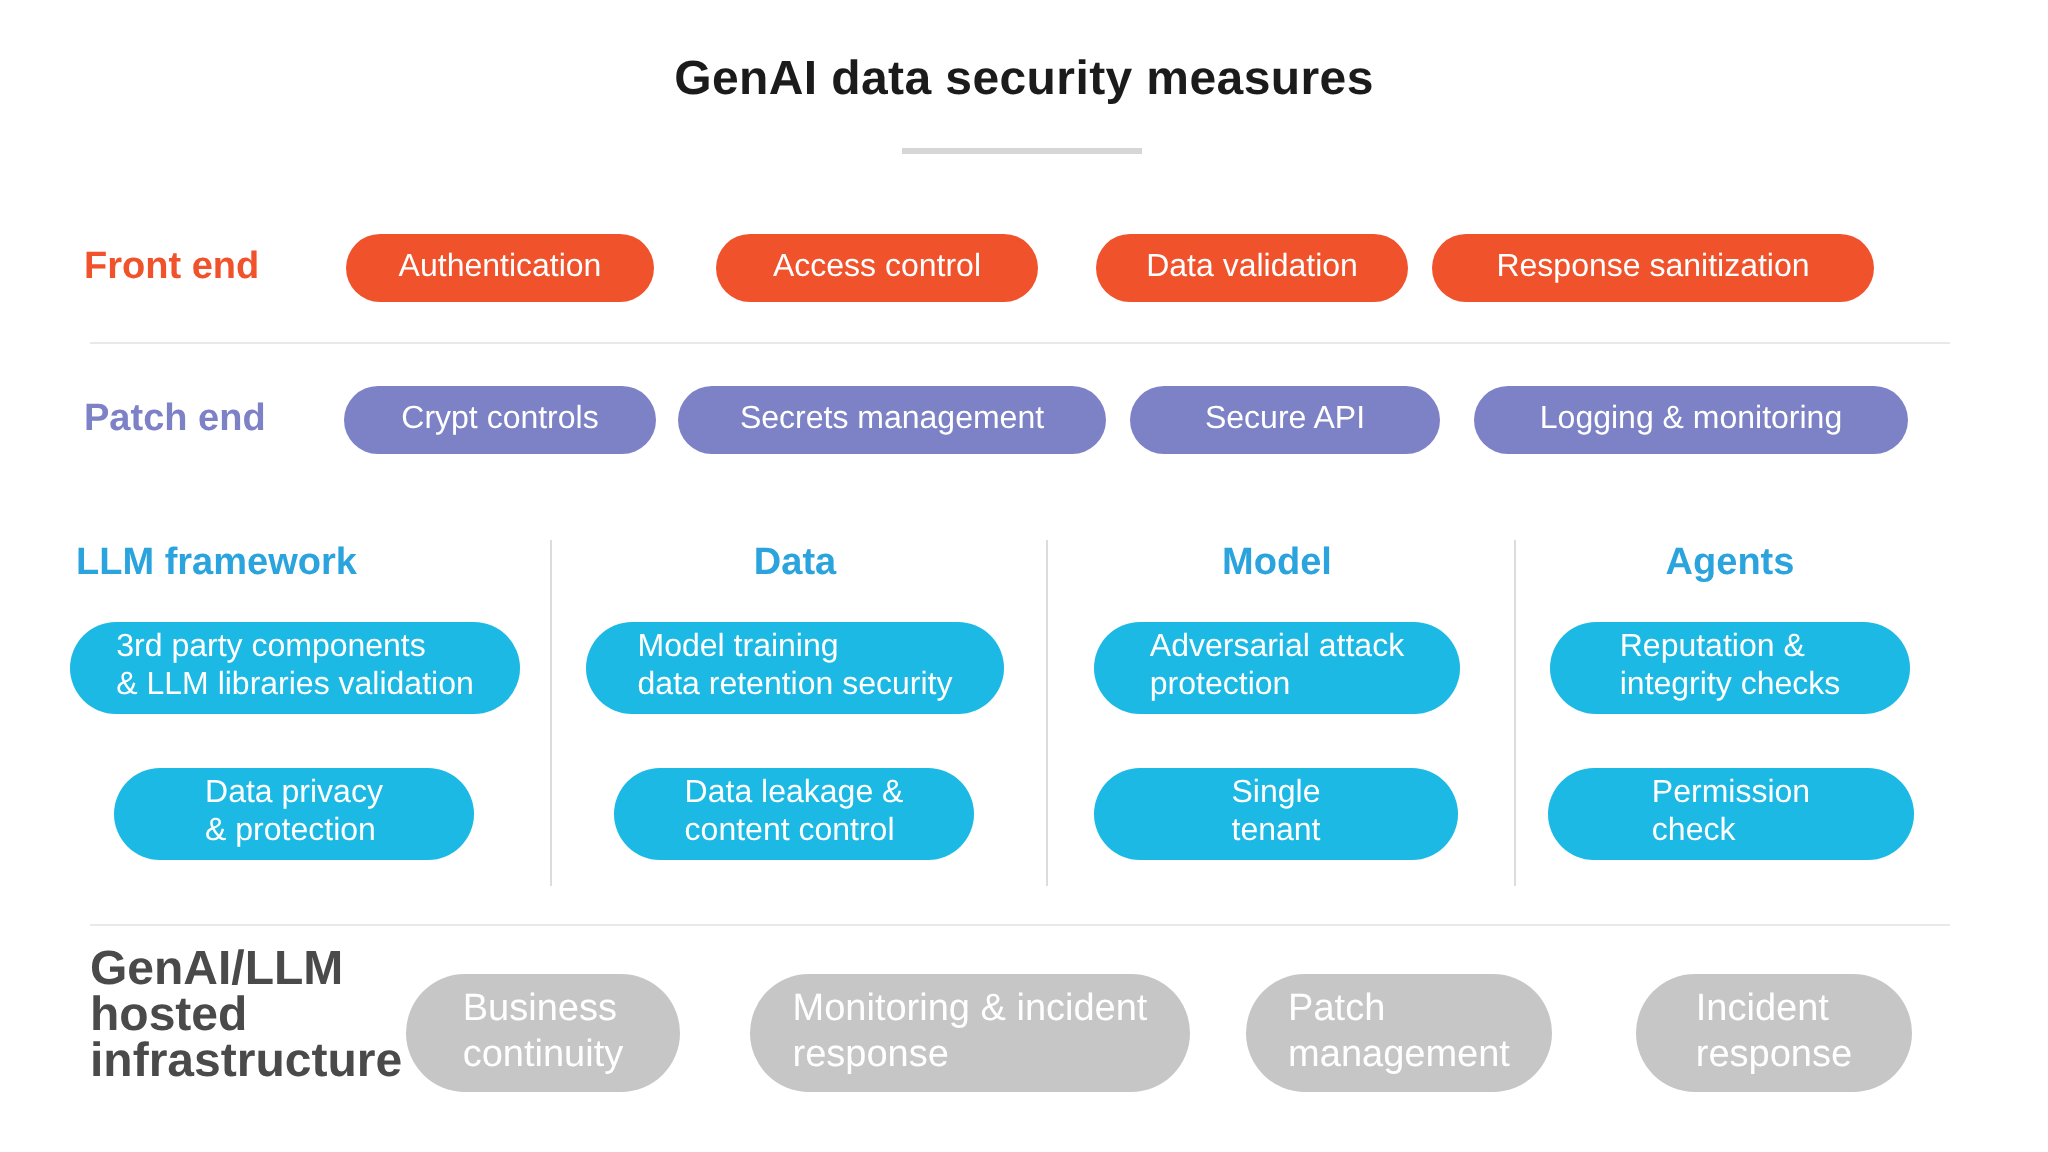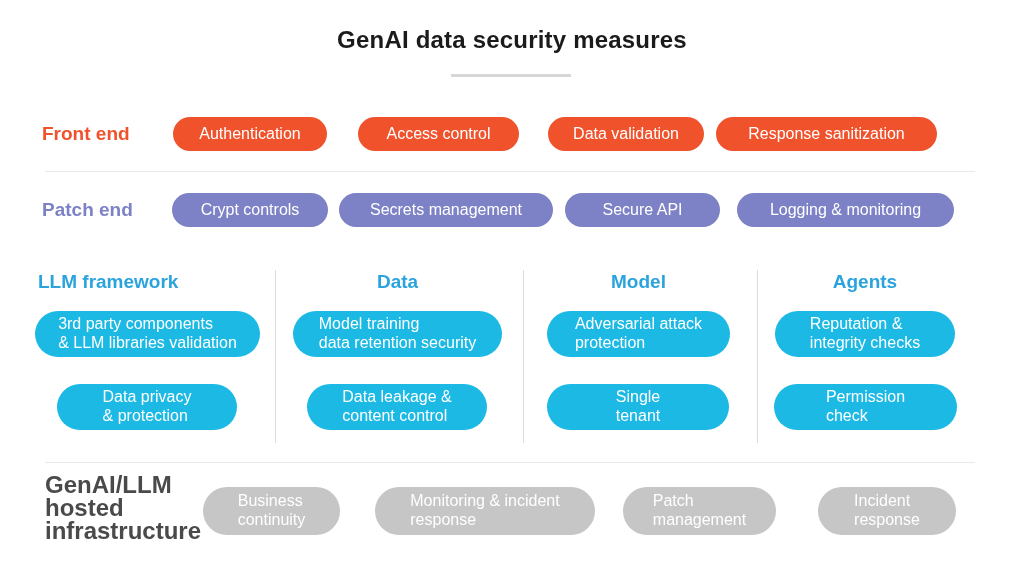--- a/index.html
+++ b/index.html
@@ -17,21 +17,21 @@
   .front-label{top:123px;left:42px;color:var(--orange,#f0522c);}
   .back-label{top:199px;left:42px;color:var(--purple,#7d81c5);}
   .hdivider{height:1px;background:#e9e9e9;left:45px;width:930px;}
   .vdivider{width:1px;background:#dcdcdc;top:270px;height:173px;}
   .pill{
     display:flex;align-items:center;justify-content:center;text-align:left;
     border-radius:999px;color:#fff;line-height:1.18;white-space:pre-line;
   }
   .pill-sm{height:34px;font-size:16px;}
   .pill-md{height:46px;font-size:16px;}
-  .pill-lg{height:48px;font-size:16px;}
+  .pill-lg{height:59px;font-size:19px;}
   .orange{background:var(--orange,#f0522c);}
   .purple{background:var(--purple,#7d81c5);}
   .cyan{background:var(--cyan,#1cb9e5);}
   .gray{background:var(--gray,#c6c6c6);}
   .col-header{
     top:271px;font-size:19px;font-weight:bold;color:var(--header_cyan,#2ba4de);
     text-align:center;
   }
   .infra-label{
     top:473px;left:45px;font-size:24px;font-weight:bold;color:#4a4a4a;

